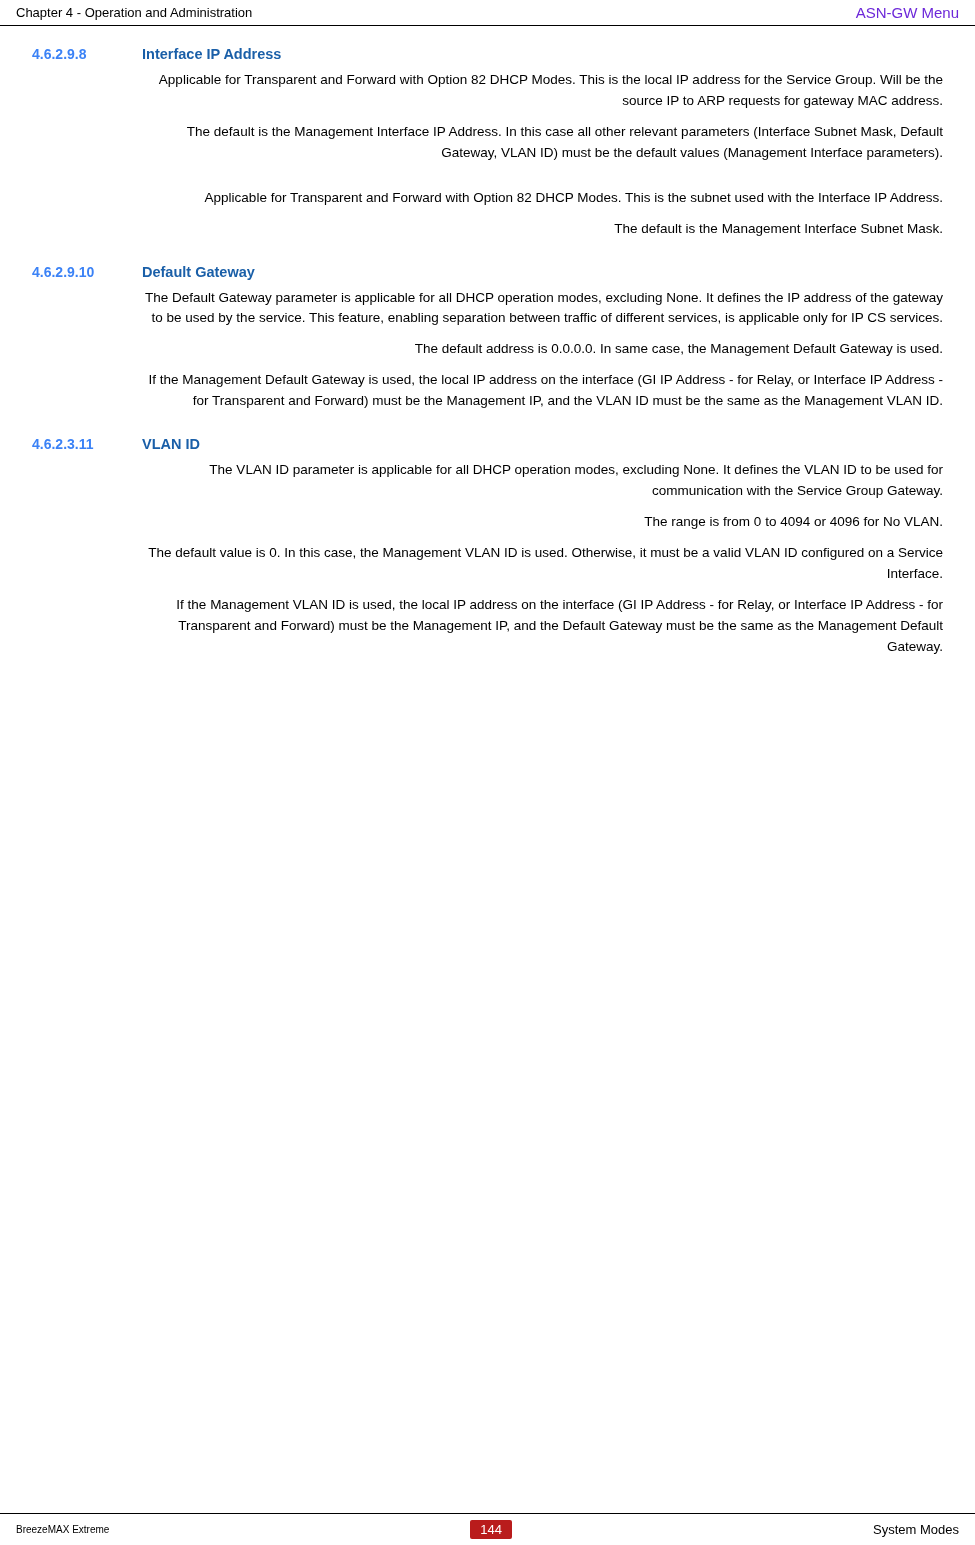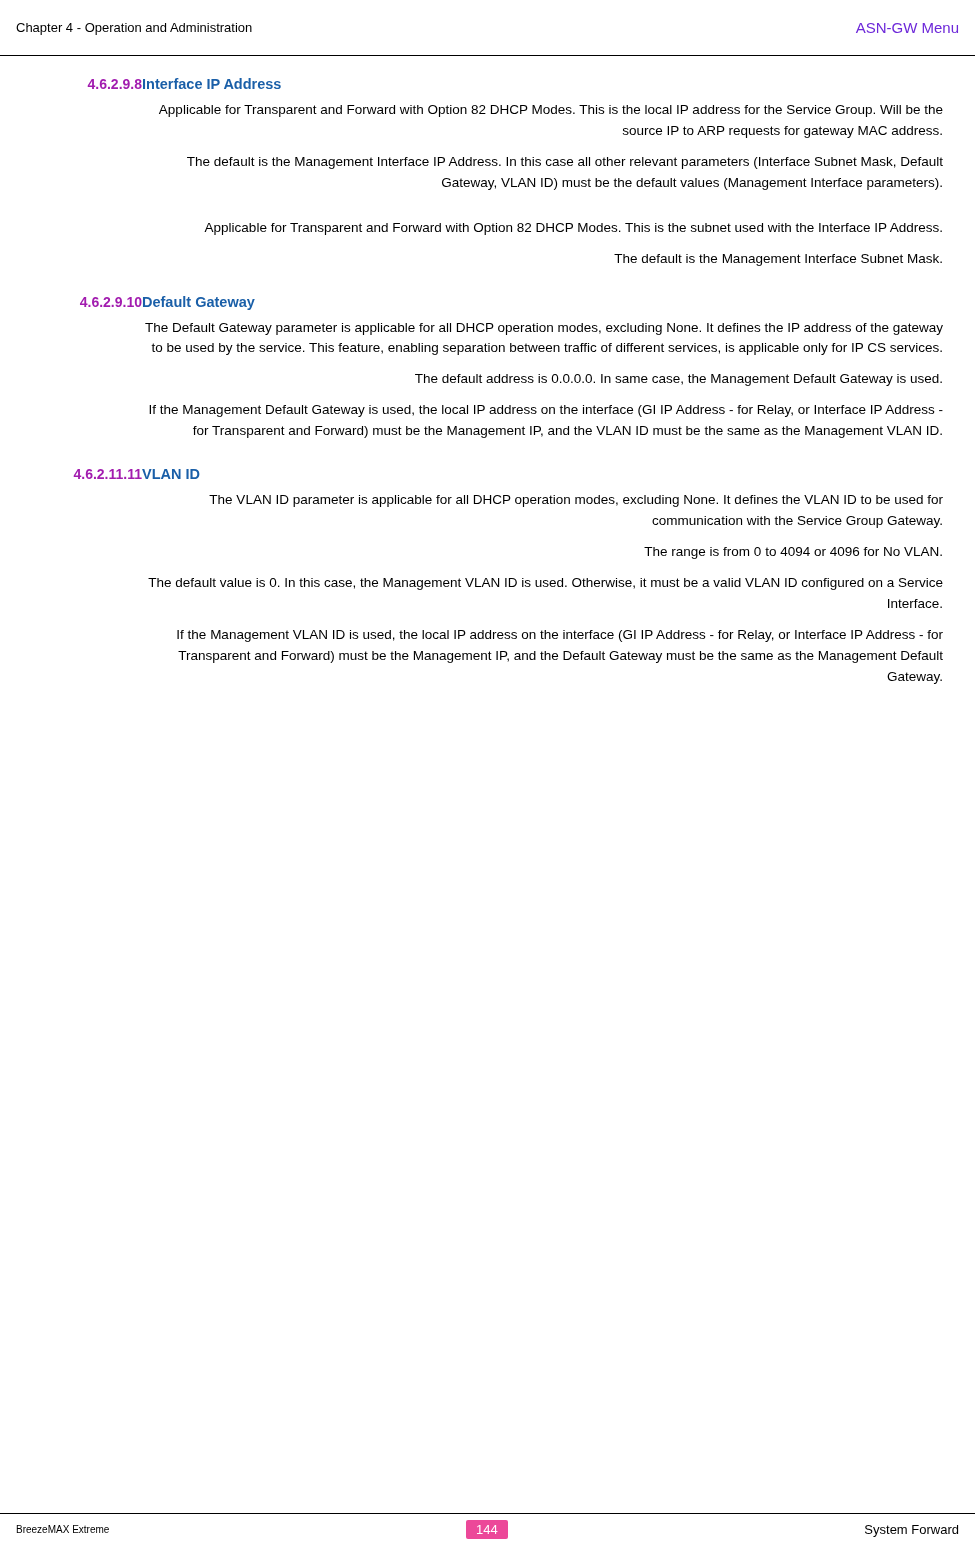--- a/index.html
+++ b/index.html
@@ -17,21 +17,21 @@
       min-height: 1545px;
       position: relative;
     }
 
     
     .header {
       display: flex;
       justify-content: space-between;
       align-items: center;
       border-bottom: 1px solid #000;
-      padding: 19px 16px;
+      padding: 4px 16px;
       background: #fff;
     }
 
     .header-left {
       font-size: 13px;
       color: #000;
     }
 
     .header-right {
       font-size: 15px;
@@ -53,21 +53,21 @@
     }
 
     .footer-left {
       font-size: 10px;
       color: #000;
     }
 
     .footer-center {
       font-size: 13px;
       color: #000;
-      background: #ec4899;
+      background: #b91c1c;
       color: #fff;
       padding: 2px 10px;
       border-radius: 2px;
     }
 
     .footer-right {
       font-size: 13px;
       color: #000;
     }
 
@@ -83,23 +83,22 @@
 
     .section-header {
       display: flex;
       align-items: baseline;
       margin-bottom: 8px;
     }
 
     .section-number {
       font-size: 14px;
       font-weight: bold;
-      color: #a21caf;
+      color: #3b82f6;
       min-width: 110px;
-      text-align: right;
     }
 
     .section-title {
       font-size: 14.5px;
       font-weight: bold;
       color: #1a5fa8;
     }
 
     .section-body {
       margin-left: 110px;
@@ -144,29 +143,29 @@
         <span class="section-title">Default Gateway</span>
       </div>
       <div class="section-body">
         <p>The Default Gateway parameter is applicable for all DHCP operation modes, excluding None. It defines the IP address of the gateway to be used by the service. This feature, enabling separation between traffic of different services, is applicable only for IP CS services.</p>
         <p>The default address is 0.0.0.0. In same case, the Management Default Gateway is used.</p>
         <p>If the Management Default Gateway is used, the local IP address on the interface (GI IP Address - for Relay, or Interface IP Address - for Transparent and Forward) must be the Management IP, and the VLAN ID must be the same as the Management VLAN ID.</p>
       </div>
     </div>
     <div class="section">
       <div class="section-header">
-        <span class="section-number">4.6.2.11.11</span>
+        <span class="section-number">4.6.2.3.11</span>
         <span class="section-title">VLAN ID</span>
       </div>
       <div class="section-body">
         <p>The VLAN ID parameter is applicable for all DHCP operation modes, excluding None. It defines the VLAN ID to be used for communication with the Service Group Gateway.</p>
         <p>The range is from 0 to 4094 or 4096 for No VLAN.</p>
         <p>The default value is 0. In this case, the Management VLAN ID is used. Otherwise, it must be a valid VLAN ID configured on a Service Interface.</p>
         <p>If the Management VLAN ID is used, the local IP address on the interface (GI IP Address - for Relay, or Interface IP Address - for Transparent and Forward) must be the Management IP, and the Default Gateway must be the same as the Management Default Gateway.</p>
       </div>
     </div>
   </div>
 
 <div class="footer">
   <span class="footer-left">BreezeMAX Extreme</span>
   <span class="footer-center">144</span>
-  <span class="footer-right">System Forward</span>
+  <span class="footer-right">System Modes</span>
 </div>
 
 </body></html>

